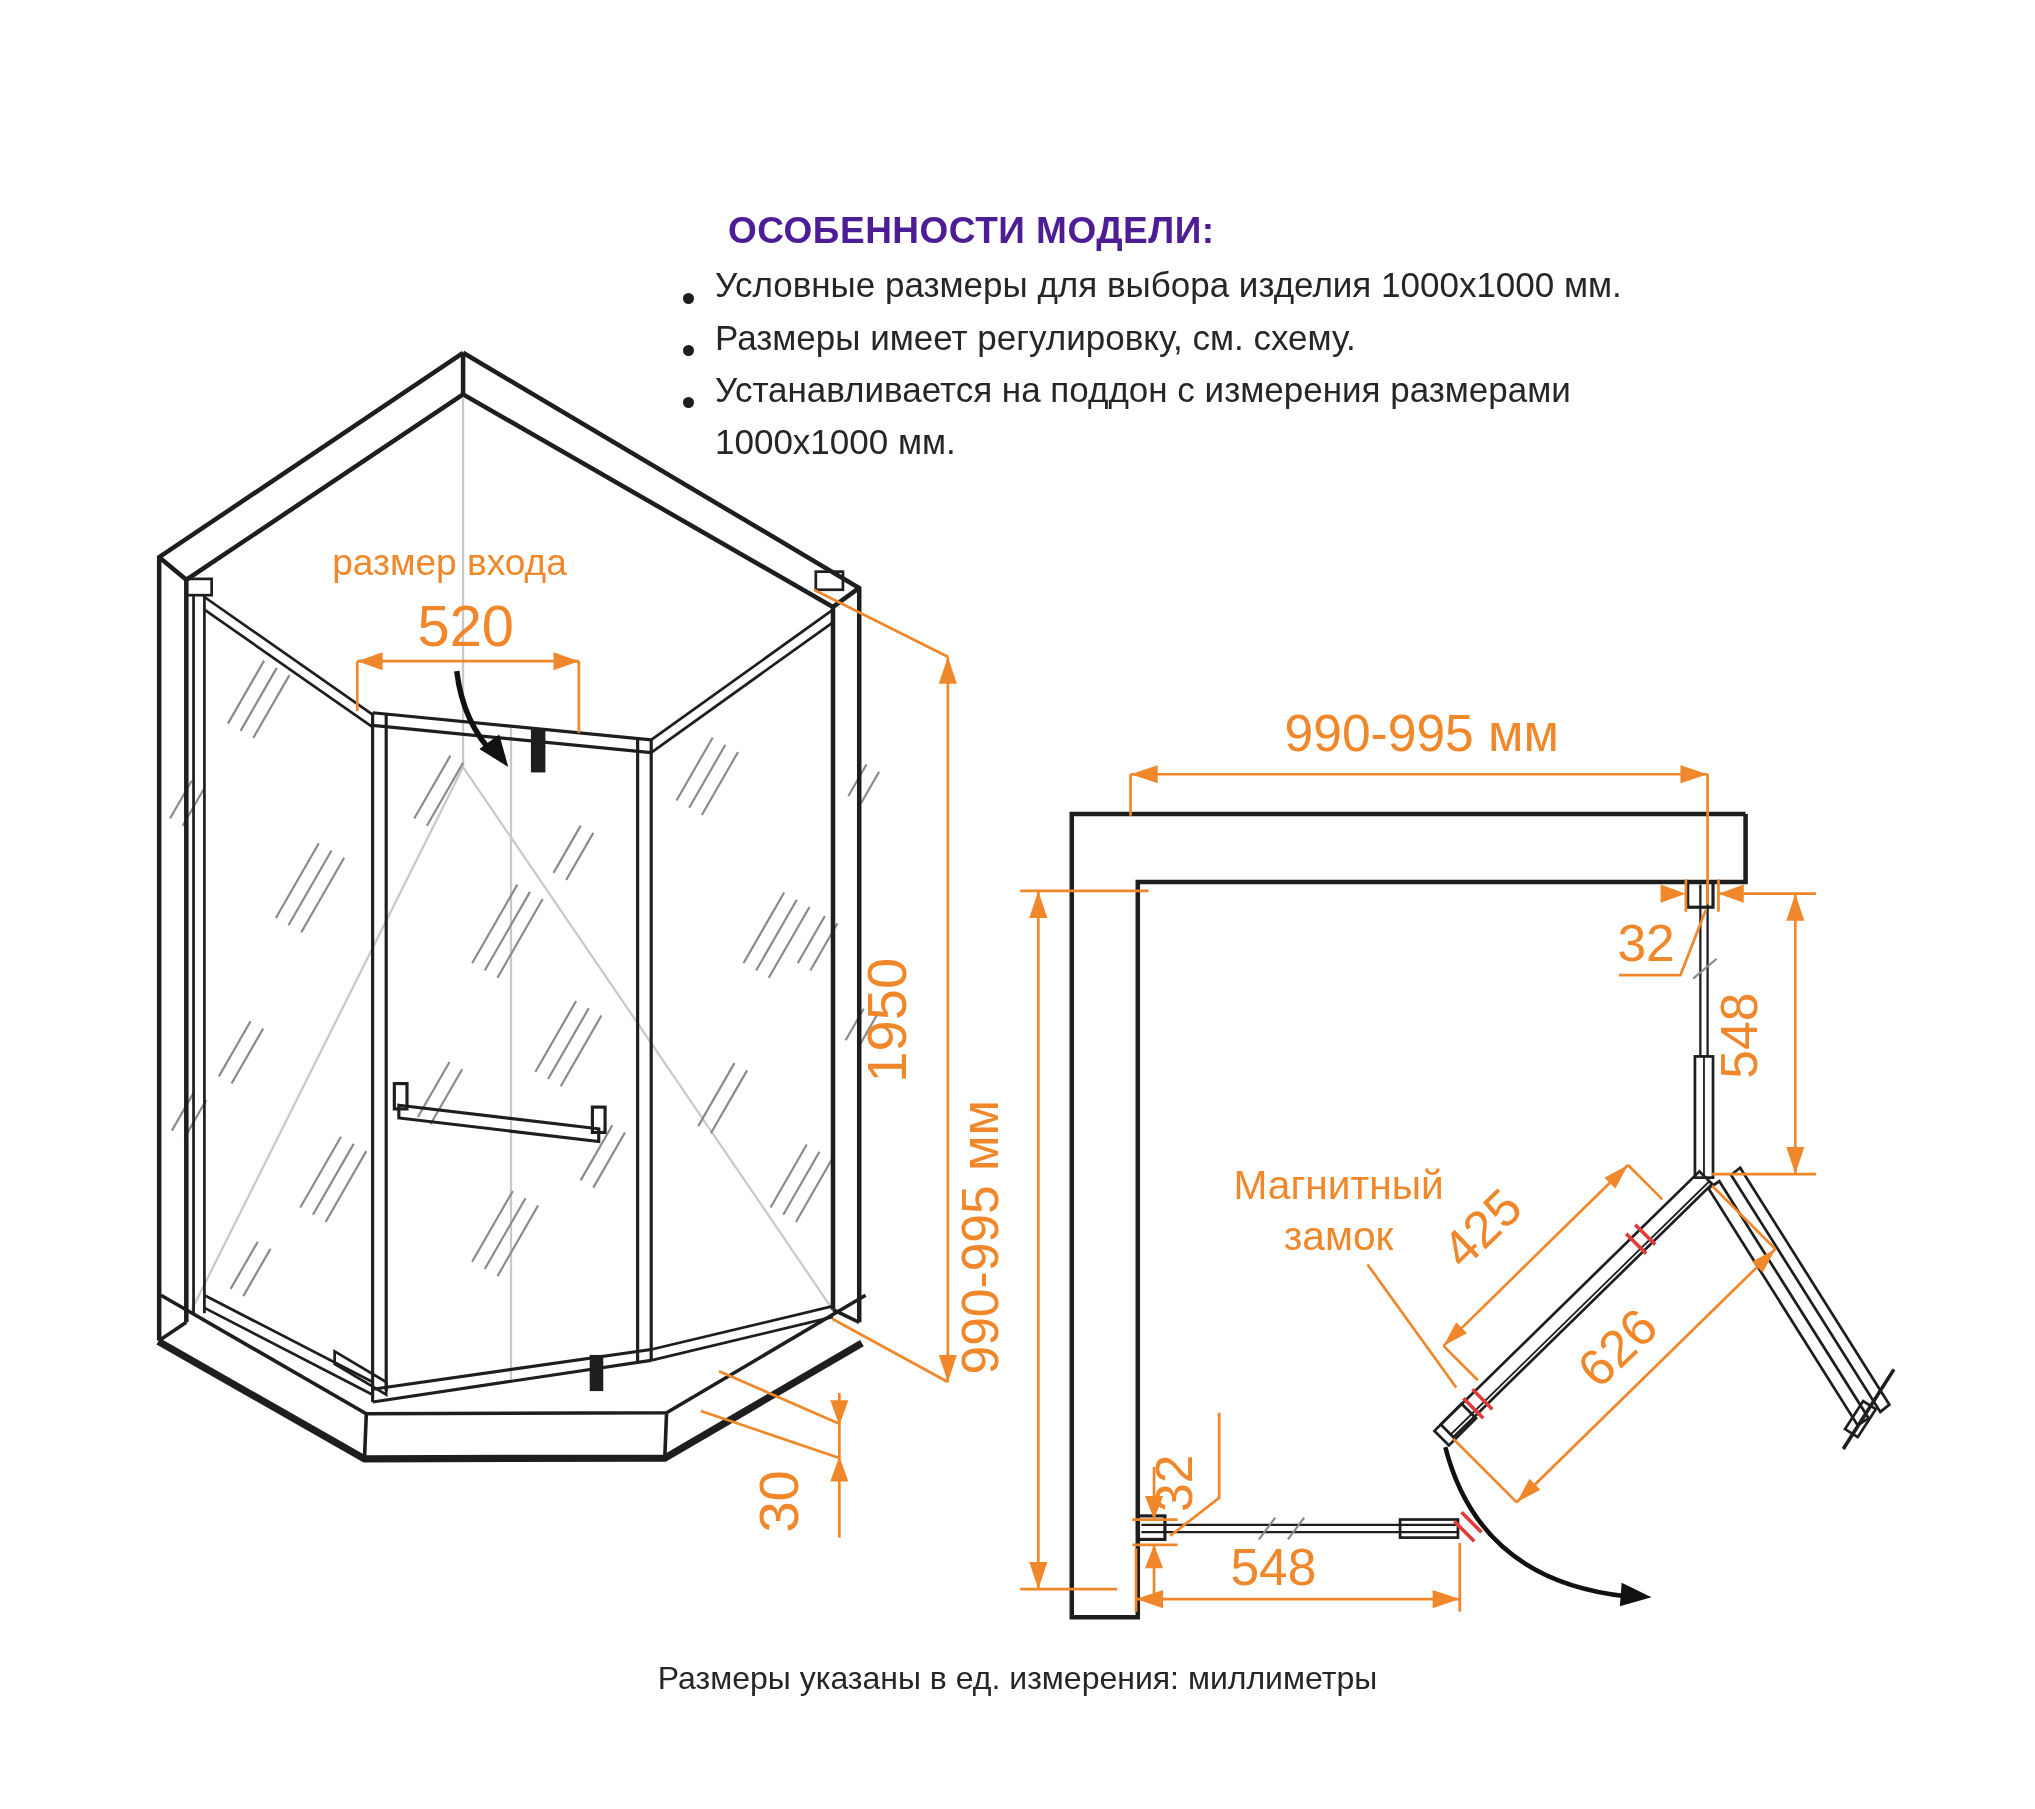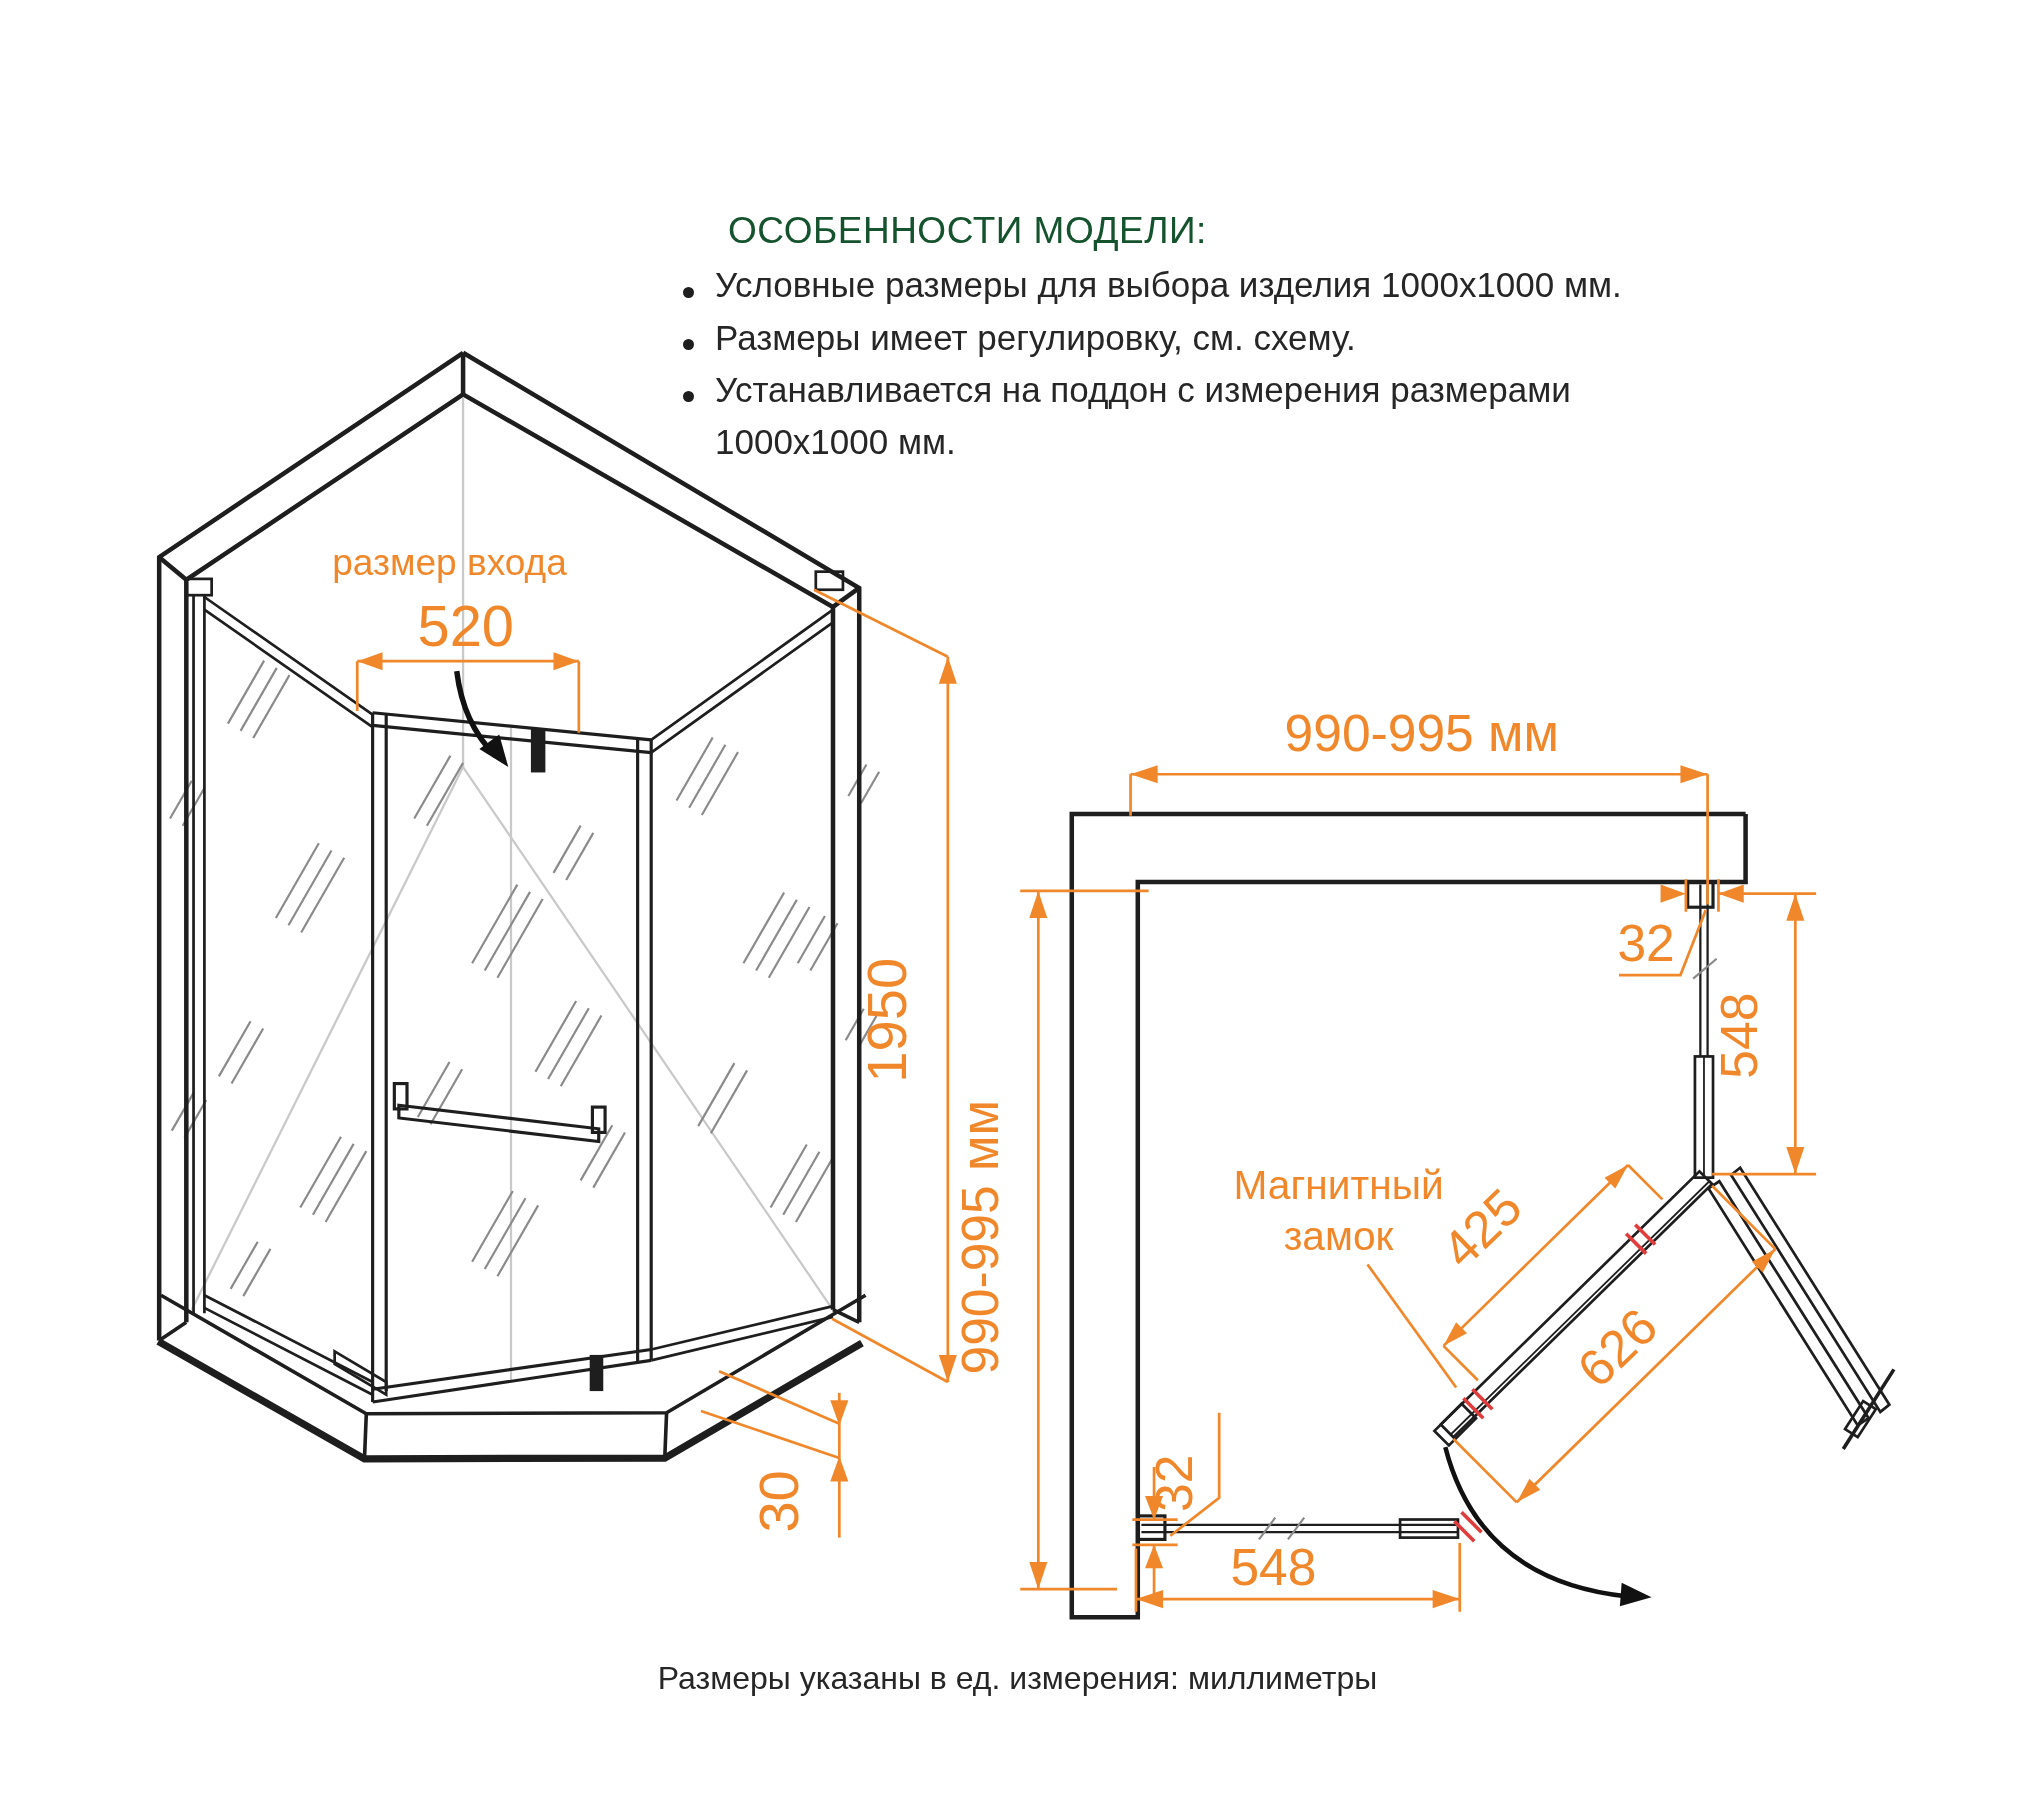--- a/index.html
+++ b/index.html
@@ -2,23 +2,23 @@
 <html style="font-size:14.5px"><head>
 <meta charset="utf-8">
 <style>
   html,body{margin:0;padding:0;background:#ffffff;}
   #stage{
     position:relative;width:2035px;height:1809px;background:#ffffff;overflow:hidden;
     font-family:"Liberation Sans","DejaVu Sans",sans-serif;
   }
   .features{position:absolute;left:665px;top:210px;width:1140px;}
   .features-title{
-    margin-left:63px;font-size:37px;font-weight:400;color:#14532d;letter-spacing:0.5px;
+    margin-left:63px;font-size:37px;font-weight:700;color:#4c1d95;letter-spacing:0.5px;
   }
-  .feature-row{display:flex;align-items:center;margin-top:15.4px;}
+  .feature-row{display:flex;align-items:flex-end;margin-top:15.4px;}
   .feature-dot{
     width:11px;height:11px;border-radius:50%;background:#1e1e1e;flex:0 0 11px;
     margin:13.6px 21px 0 18px;
   }
   .feature-dot.hidden{visibility:hidden;}
   .feature-text{font-size:35px;color:#262626;line-height:1.05;}
   .caption{
     position:absolute;left:0;top:1660px;width:2035px;text-align:center;
     font-size:32px;color:#262626;
   }

